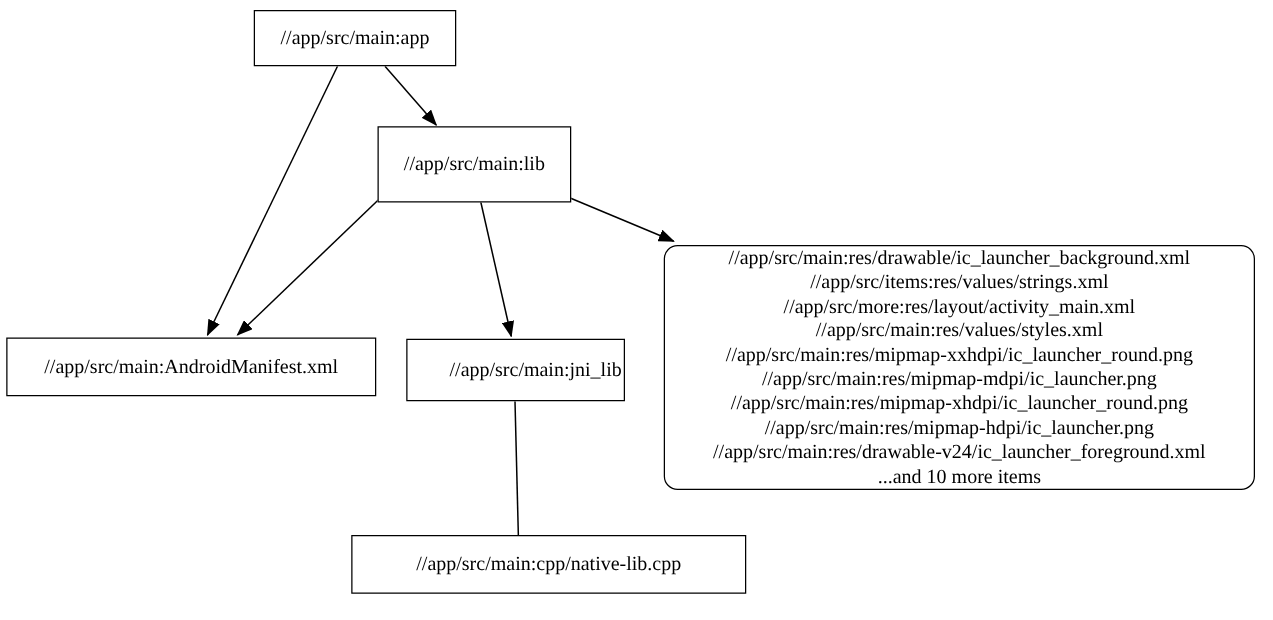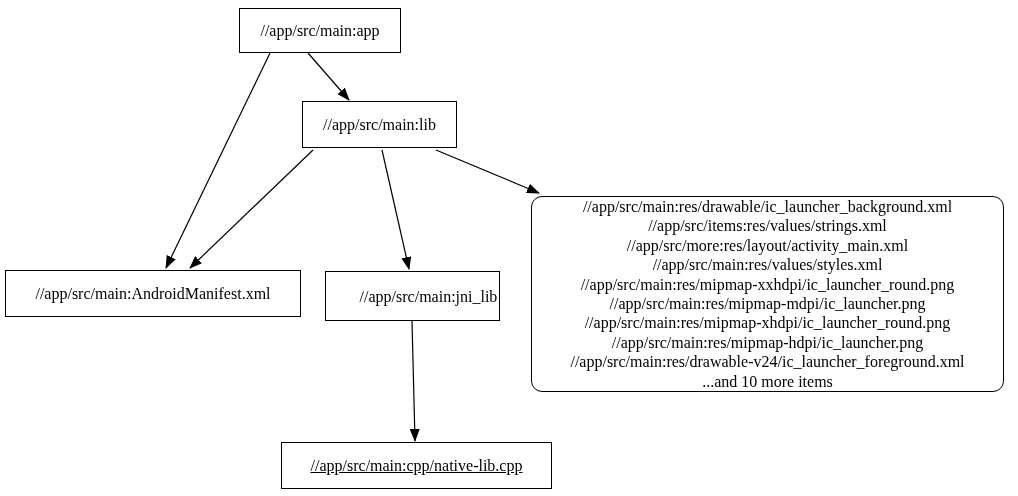--- a/index.html
+++ b/index.html
@@ -34,26 +34,26 @@
     justify-content: center;
     text-align: center;
     font-size: 16px;
     line-height: 19px;
     white-space: nowrap;
   }
   .node.multiline {
     flex-direction: column;
     line-height: 19.4px;
   }
-  .node-app        { left: 203px; top: 8px;   width: 162px; height: 45px; margin-left: 36px; }
-  .node-lib        { left: 302px; top: 101px; width: 155px; height: 47px; }
+  .node-app        { left: 203px; top: 8px;   width: 162px; height: 45px; }
+  .node-lib        { left: 302px; top: 101px; width: 155px; height: 61px; }
   .node-manifest   { left: 5px;   top: 270px; width: 296px; height: 47px; text-align: center; }
   .node-jni-lib    { left: 325px; top: 271px; width: 175px; height: 50px; padding-left: 32px; }
   .node-res        { left: 531px; top: 196px; width: 473px; height: 196px; border-radius: 11px; }
-  .node-native     { left: 281px; top: 442px; width: 271px; height: 47px; text-decoration: underline; }
+  .node-native     { left: 281px; top: 428px; width: 316px; height: 47px; }
 </style>
 </head>
 <body>
 
 <div class="canvas">
 
   <svg class="edges" width="1018" height="496" viewBox="0 0 1018 496" xmlns="http://www.w3.org/2000/svg">
     <defs>
       <marker id="arrow" viewBox="0 0 13 10" refX="12" refY="5" markerWidth="13" markerHeight="10" markerUnits="userSpaceOnUse" orient="auto">
         <path d="M0,0 L13,5 L0,10 z" fill="#000000"></path>

